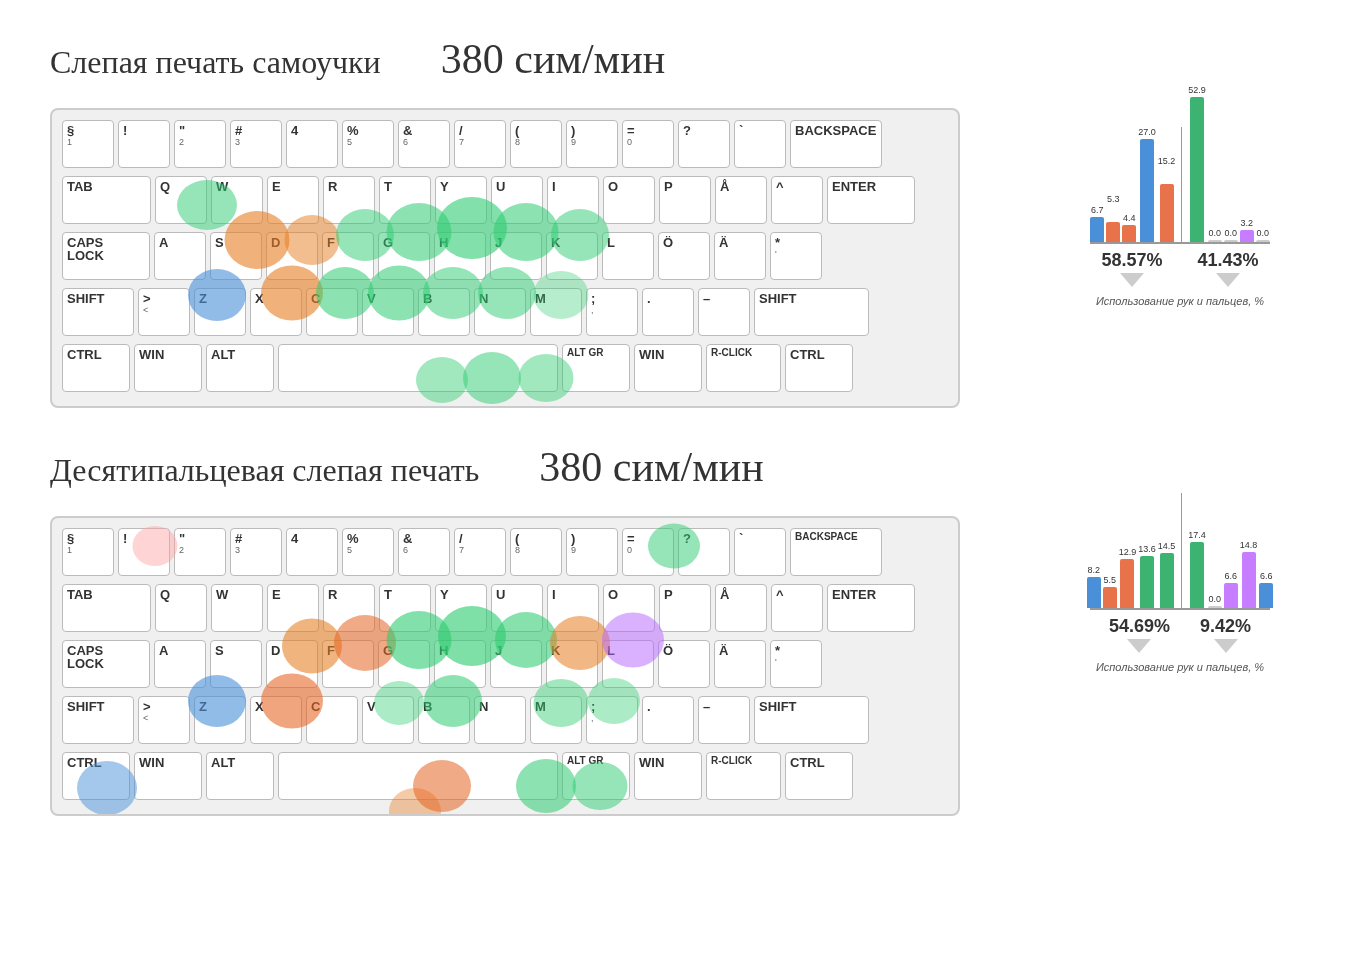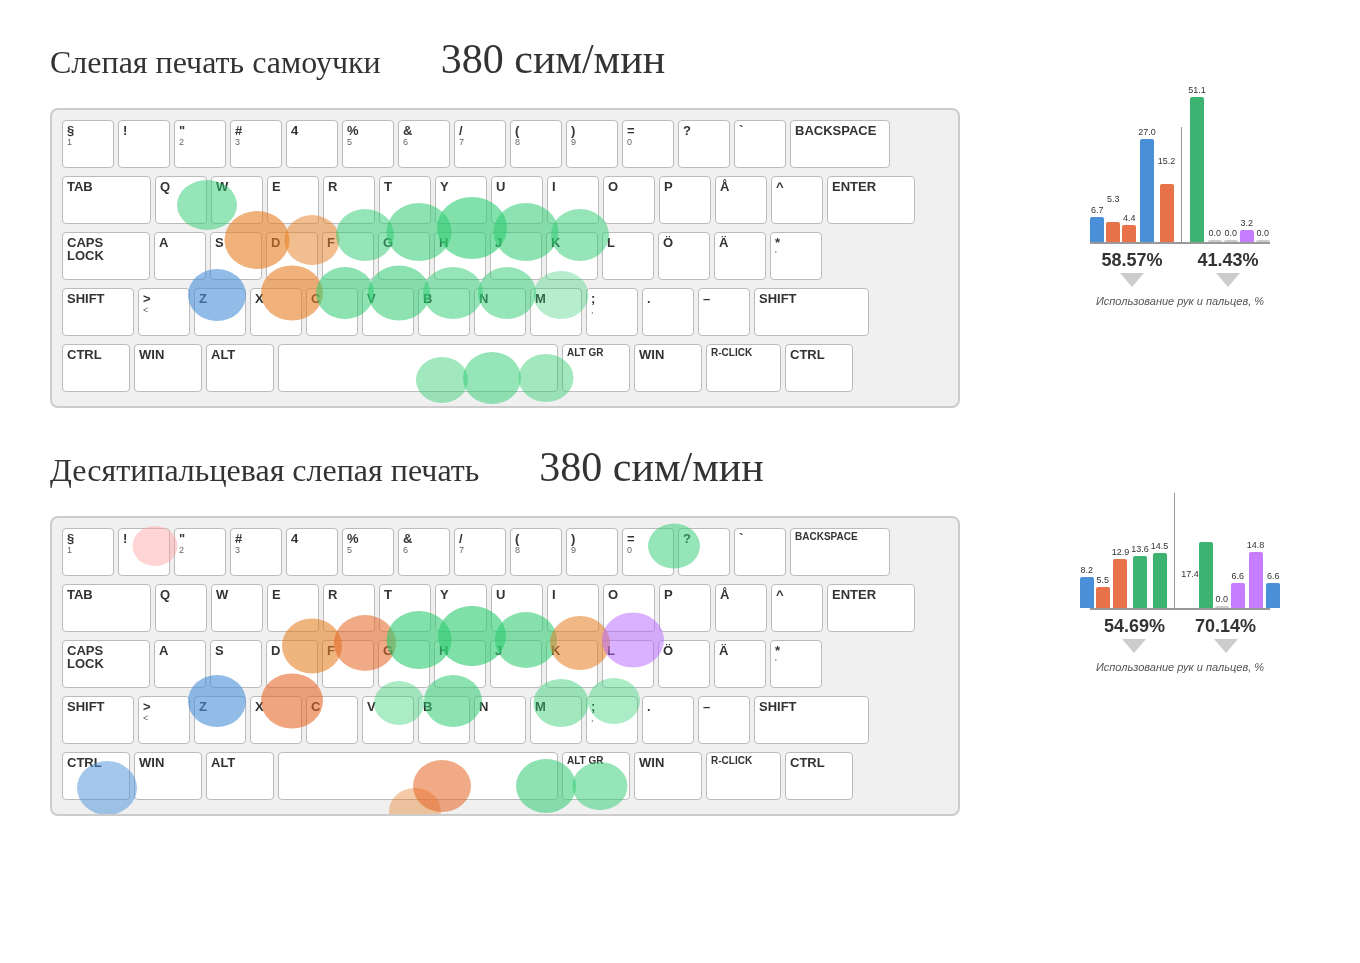--- a/index.html
+++ b/index.html
@@ -75,21 +75,21 @@
       font-weight: 600;
       line-height: 1;
     }
 
     .key .key-sub {
       font-size: 9px;
       color: #666;
     }
     .key-wide-enter { width: 88px; }
     .key-standard { width: 52px; }
-    .key-backspace { width: 100px; }
+    .key-backspace { width: 92px; }
     .key-tab { width: 89px; }
 
     
     .chart-section {
       width: 280px;
       padding-left: 20px;
       display: flex;
       flex-direction: column;
       align-items: center;
     }
@@ -383,21 +383,21 @@
           <div style="width:14px;height:103px;background:#4a90d9;border-radius:2px 2px 0 0;"></div>
         </div>
         <div style="display:flex;flex-direction:column;align-items:center;gap:16px;">
           <span style="font-size:9px;color:#333;margin-bottom:2px;">15.2</span>
           <div style="width:14px;height:58px;background:#e8724a;border-radius:2px 2px 0 0;"></div>
         </div>
 
         <div style="width:1px;height:115px;background:#999;margin:0 4px;align-self:flex-end;"></div>
 
         <div style="display:flex;flex-direction:column;align-items:center;">
-          <span style="font-size:9px;color:#333;margin-bottom:2px;">51.1</span>
+          <span style="font-size:9px;color:#333;margin-bottom:2px;">52.9</span>
           <div style="width:14px;height:145px;background:#3cb371;border-radius:2px 2px 0 0;"></div>
         </div>
         <div style="display:flex;flex-direction:column;align-items:center;">
           <span style="font-size:9px;color:#333;margin-bottom:2px;">0.0</span>
           <div style="width:14px;height:2px;background:#ccc;border-radius:2px 2px 0 0;"></div>
         </div>
         <div style="display:flex;flex-direction:column;align-items:center;">
           <span style="font-size:9px;color:#333;margin-bottom:2px;">0.0</span>
           <div style="width:14px;height:2px;background:#ccc;border-radius:2px 2px 0 0;"></div>
         </div>
@@ -716,21 +716,21 @@
           <span style="font-size:9px;color:#333;margin-bottom:2px;">13.6</span>
           <div style="width:14px;height:52px;background:#3cb371;border-radius:2px 2px 0 0;"></div>
         </div>
         <div style="display:flex;flex-direction:column;align-items:center;">
           <span style="font-size:9px;color:#333;margin-bottom:2px;text-align:center;">14.5</span>
           <div style="width:14px;height:55px;background:#3cb371;border-radius:2px 2px 0 0;"></div>
         </div>
 
         <div style="width:1px;height:115px;background:#999;margin:0 4px;align-self:flex-end;"></div>
 
-        <div style="display:flex;flex-direction:row;align-items:center;">
+        <div style="display:flex;flex-direction:column;align-items:center;">
           <span style="font-size:9px;color:#333;margin-bottom:2px;">17.4</span>
           <div style="width:14px;height:66px;background:#3cb371;border-radius:2px 2px 0 0;"></div>
         </div>
         <div style="display:flex;flex-direction:column;align-items:center;">
           <span style="font-size:9px;color:#333;margin-bottom:2px;">0.0</span>
           <div style="width:14px;height:2px;background:#ccc;border-radius:2px 2px 0 0;"></div>
         </div>
         <div style="display:flex;flex-direction:column;align-items:center;">
           <span style="font-size:9px;color:#333;margin-bottom:2px;">6.6</span>
           <div style="width:14px;height:25px;background:#c77dff;border-radius:2px 2px 0 0;"></div>
@@ -746,20 +746,20 @@
       </div>
 
       <div style="width:180px;height:2px;background:#999;margin-top:0;"></div>
 
       <div style="display:flex;flex-direction:row;gap:30px;margin-top:6px;">
         <div style="text-align:center;">
           <div style="font-size:18px;font-weight:600;color:#333;">54.69%</div>
           <div style="width:0;height:0;border-left:12px solid transparent;border-right:12px solid transparent;border-top:14px solid #ccc;margin:2px auto;"></div>
         </div>
         <div style="text-align:center;">
-          <div style="font-size:18px;font-weight:600;color:#333;">70.14%</div>
+          <div style="font-size:18px;font-weight:600;color:#333;">9.42%</div>
           <div style="width:0;height:0;border-left:12px solid transparent;border-right:12px solid transparent;border-top:14px solid #ccc;margin:2px auto;"></div>
         </div>
       </div>
       <div style="font-size:11px;color:#555;text-align:center;margin-top:6px;font-style:italic;max-width:220px;">Использование рук и пальцев, %</div>
     </div>
   </div>
 </div>
 
 </body></html>

